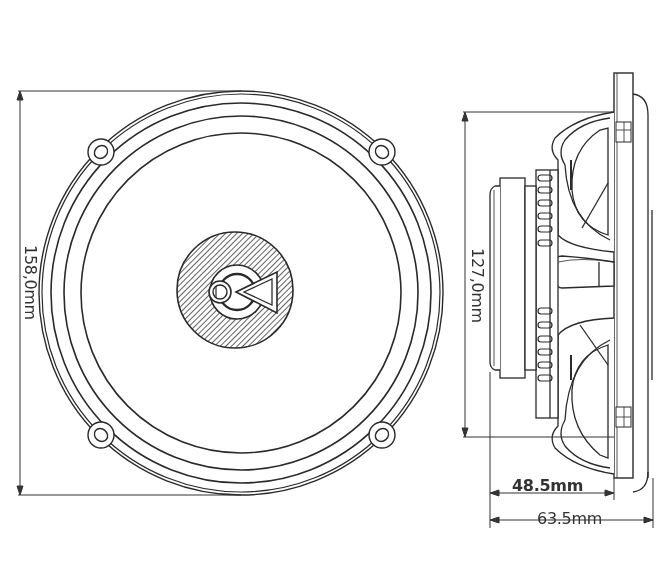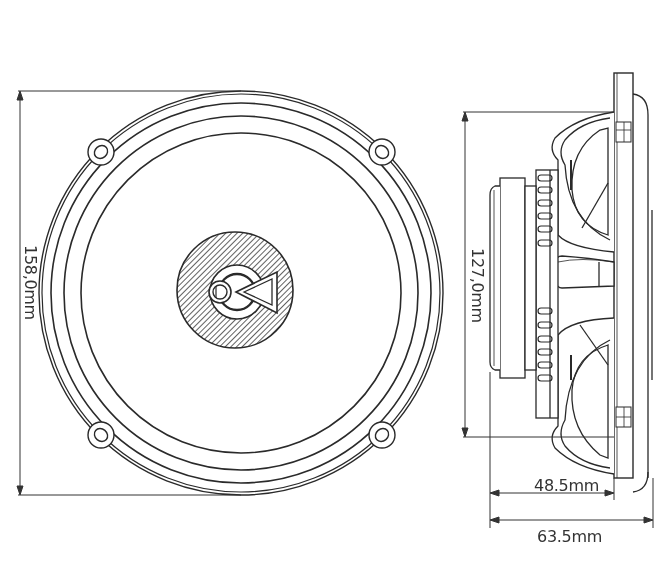--- a/index.html
+++ b/index.html
@@ -9,22 +9,22 @@
       position: absolute;
       font-family: "DejaVu Sans", sans-serif;
       font-size: 16px;
       color: #333333;
       white-space: nowrap;
       letter-spacing: -0.3px;
     }
     .vertical { transform: rotate(90deg); transform-origin: left top; }
     #lbl-diameter { left: 40px; top: 245px; }
     #lbl-height { left: 487px; top: 248px; }
-    #lbl-depth-mount { left: 534px; top: 476px; }
-    #lbl-depth-total { left: 537px; top: 527px; }
+    #lbl-depth-mount { left: 512px; top: 476px; font-weight: bold; }
+    #lbl-depth-total { left: 537px; top: 509px; }
   </style>
 </head>
 <body>
 
 <svg id="drawing" viewBox="0 0 669 570" xmlns="http://www.w3.org/2000/svg">
   <defs>
     <pattern id="hatch" width="4" height="4" patternUnits="userSpaceOnUse" patternTransform="rotate(45)">
       <rect width="4" height="4" fill="#ffffff"></rect>
       <line x1="0" y1="0" x2="0" y2="4" stroke="#3a3a3a" stroke-width="1.6"></line>
     </pattern>

